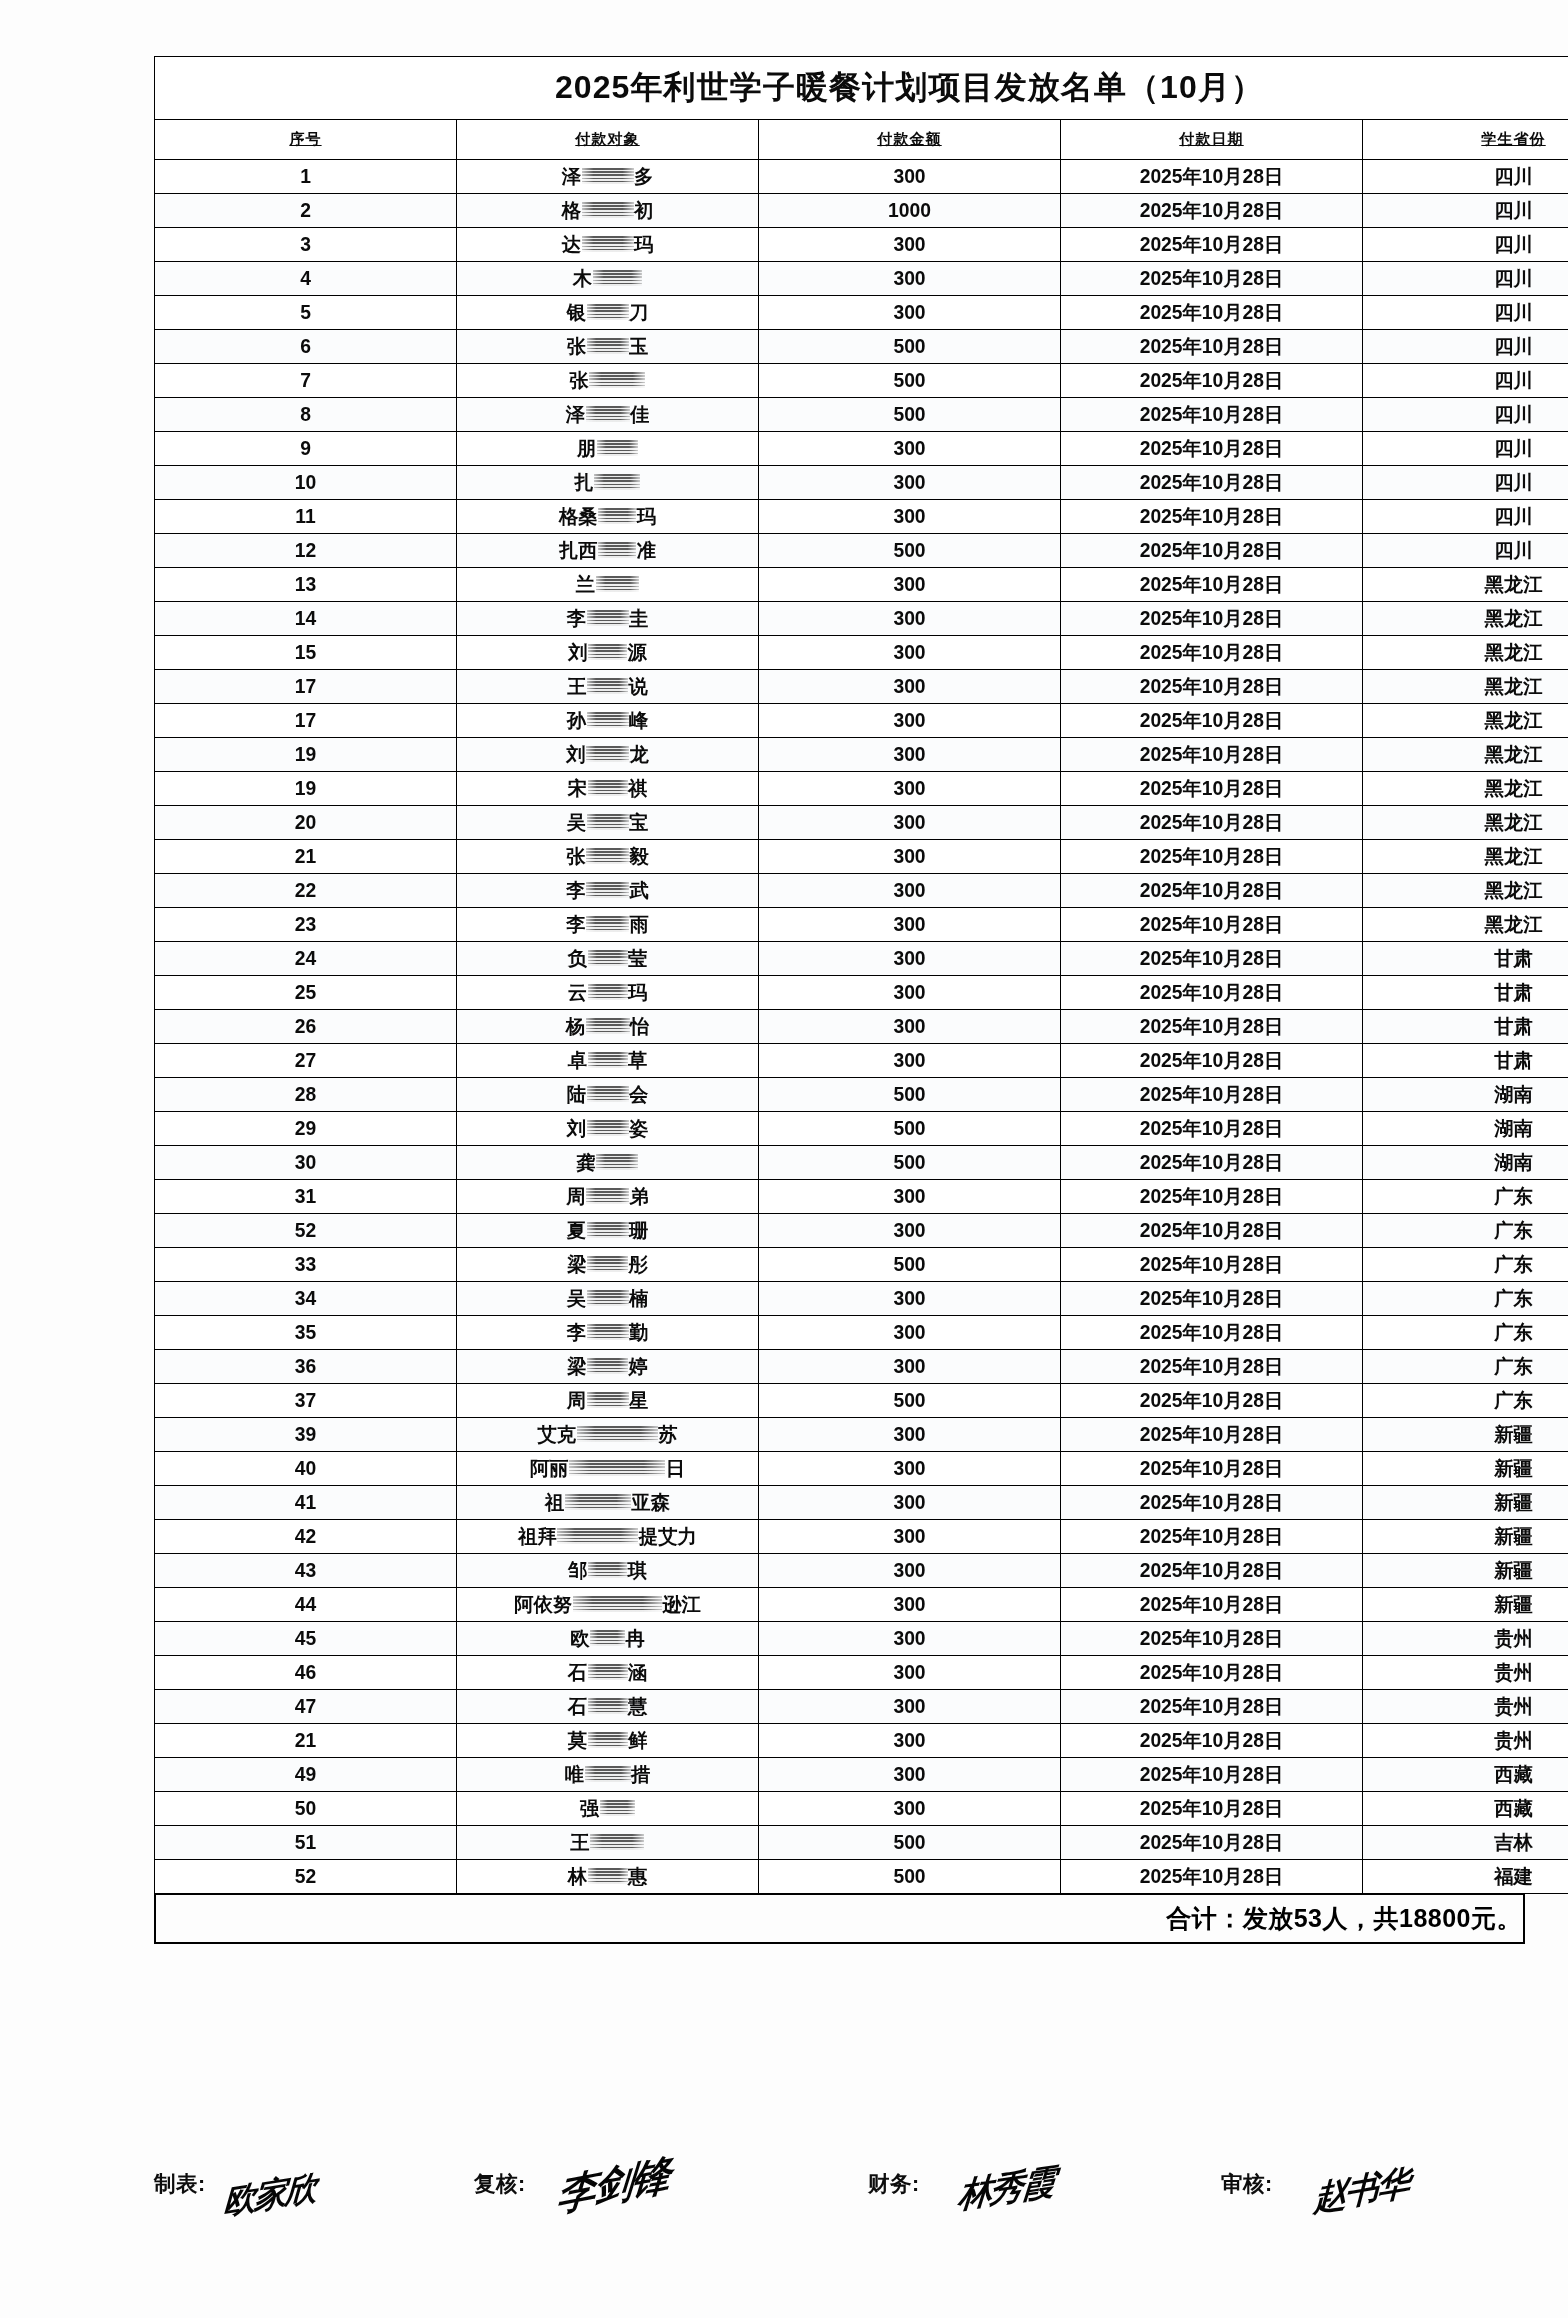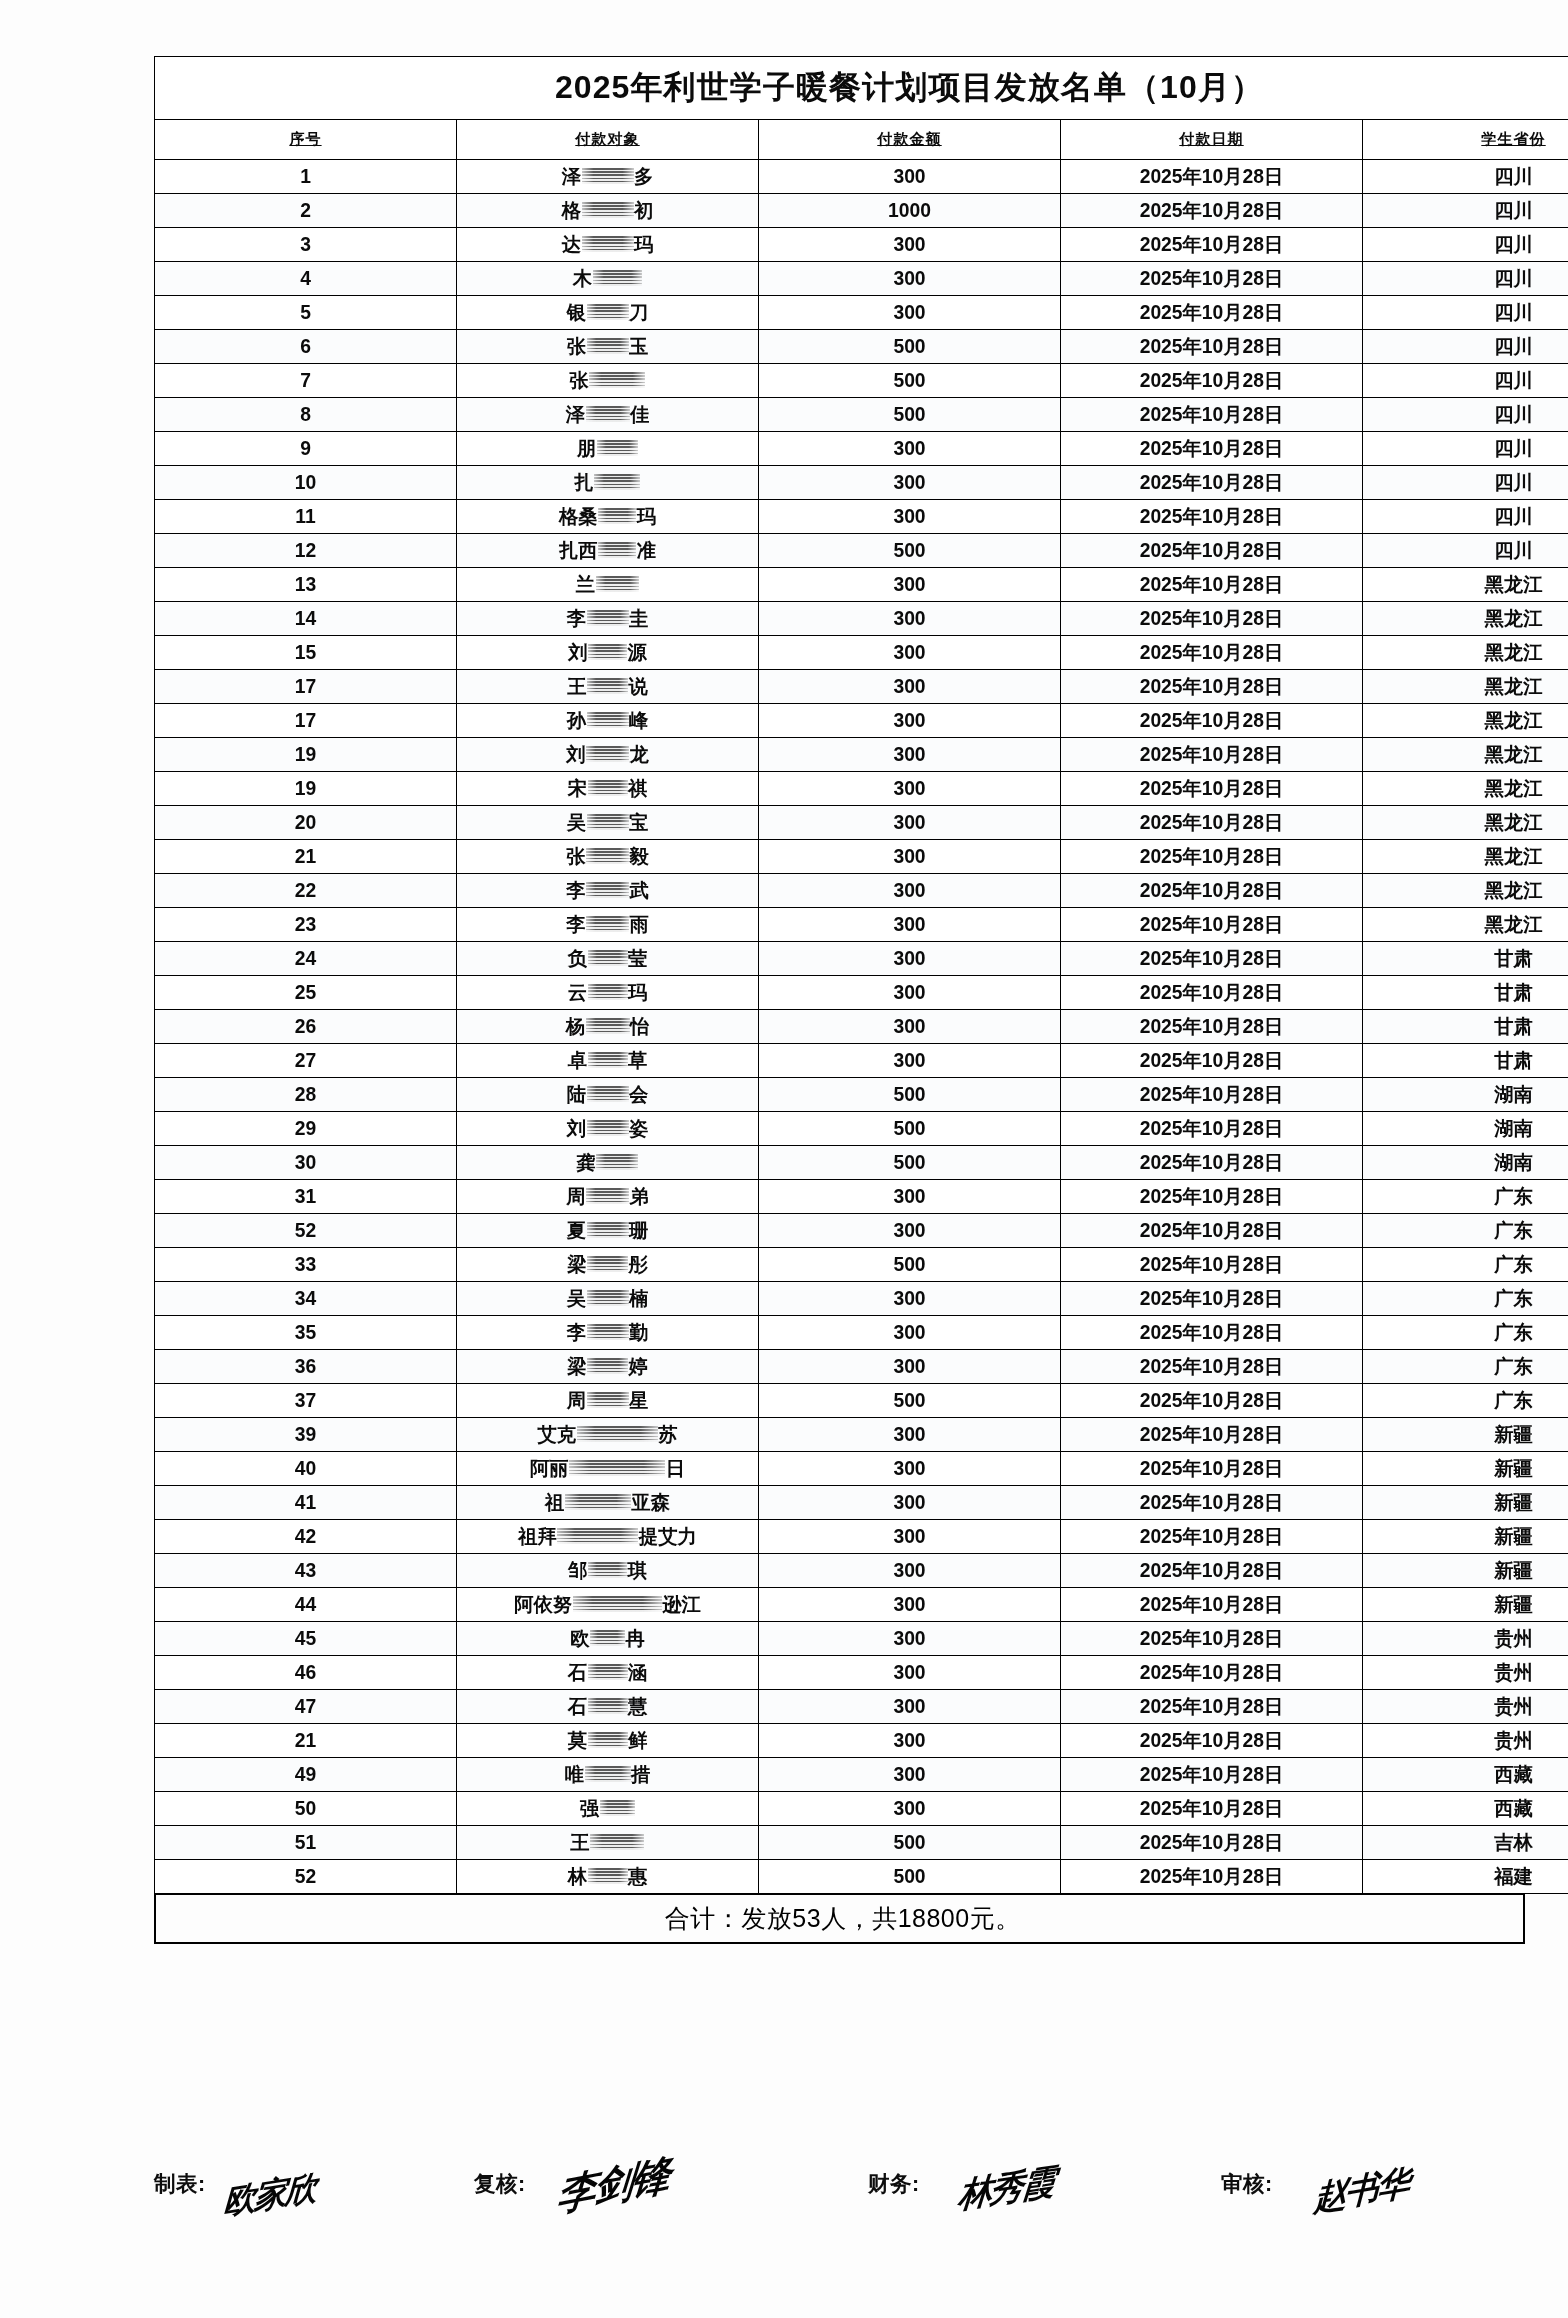--- a/index.html
+++ b/index.html
@@ -106,24 +106,24 @@
 
   table.total {
     width: 1371px;
     border-collapse: collapse;
     table-layout: fixed;
   }
   table.total td {
     border: 2.1px solid #000;
     border-top-width: 1.1px;
     height: 45px;
-    text-align: center;
+    text-align: right;
     padding-left: 7.5px;
     font-size: 25px;
-    font-weight: normal;
+    font-weight: bold;
     letter-spacing: 0.5px;
     margin-left: 12px;
   }
 
   .signrow {
     position: absolute;
     left: 154px;
     top: 2155px;
     width: 1375px;
     height: 124px;

